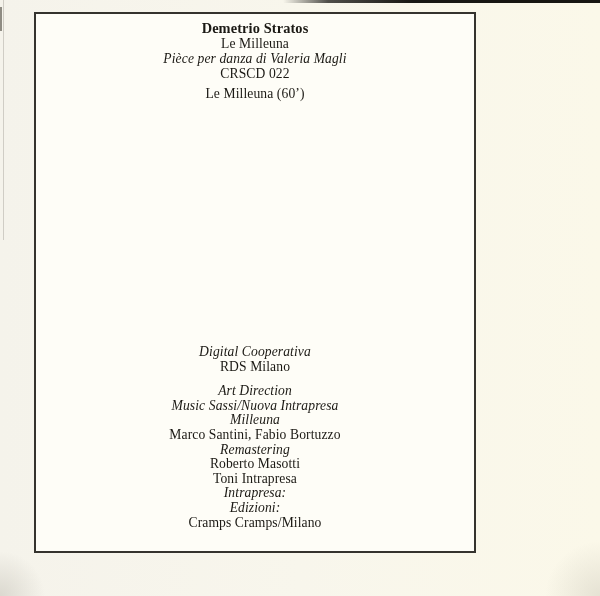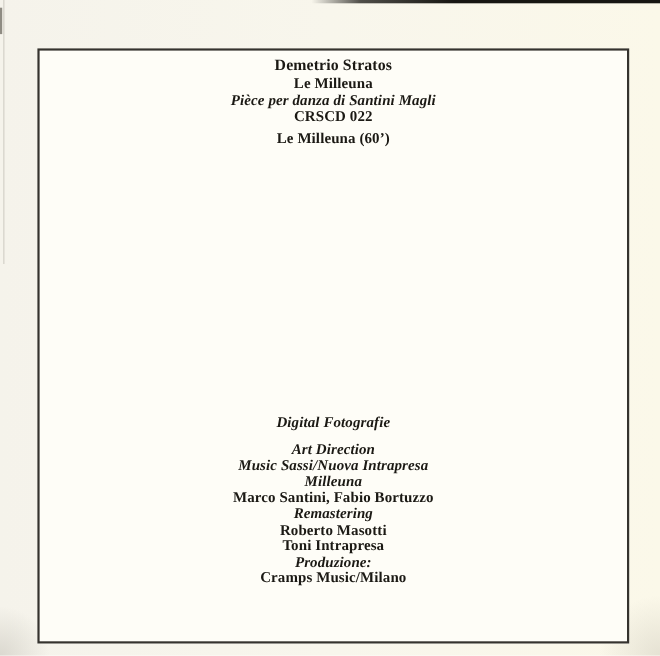--- a/index.html
+++ b/index.html
@@ -24,68 +24,70 @@
     position: absolute; top: 7px; left: 0; width: 2px; height: 24px;
     background: #8f8c83;
   }
   .scan-edge-left {
     position: absolute; top: 0; left: 3px; width: 1px; height: 240px;
     background: rgba(140,136,126,0.35);
   }
 
   
   .frame {
-    position: absolute; left: 34px; top: 44px;
-    width: 538px; height: 541px;
+    position: absolute; left: 34px; top: 12px;
+    width: 442px; height: 541px;
     box-sizing: border-box;
     border: 2px solid #35332e;
     background: #fefdf7;
   }
 
   .textblock {
     position: absolute; left: 0; right: 0;
     text-align: center;
     font-size: 13.6px;
     line-height: 15px;
     letter-spacing: 0.1px;
   }
   .block-top { top: 7px; }
   .block-credits { top: 331px; line-height: 14.6px; }
 
-  .line { white-space: pre; font-weight: bold; }
+  .line { white-space: pre; }
   .b { font-weight: bold; font-size: 14.4px; }
   .i { font-style: italic; }
   .gap-sm { height: 5px; }
   .gap-md { height: 10px; }
 </style>
 </head>
 <body>
 
 <div class="scan-band-top"></div>
 <div class="scan-edge-left"></div>
 <div class="scan-mark-left"></div>
 
 <div class="frame">
 
   <div class="textblock block-top">
     <div class="line b">Demetrio Stratos</div>
     <div class="line">Le Milleuna</div>
-    <div class="line i">Pièce per danza di Santini Magli</div>
+    <div class="line i">Pièce per danza di Valeria Magli</div>
     <div class="line">CRSCD 022</div>
     <div class="gap-sm"></div>
     <div class="line">Le Milleuna (60’)</div>
   </div>
 
   <div class="textblock block-credits">
-    <div class="line i">Digital Fotografie</div>
+    <div class="line i">Digital Cooperativa</div>
+    <div class="line">RDS Milano</div>
     <div class="gap-md"></div>
     <div class="line i">Art Direction</div>
     <div class="line i">Music Sassi/Nuova Intrapresa</div>
     <div class="line i">Milleuna</div>
     <div class="line">Marco Santini, Fabio Bortuzzo</div>
     <div class="line i">Remastering</div>
     <div class="line">Roberto Masotti</div>
     <div class="line">Toni Intrapresa</div>
-    <div class="line i">Produzione:</div>
-    <div class="line">Cramps Music/Milano</div>
+    <div class="line i">Intrapresa:</div>
+    <div class="line i">Edizioni:</div>
+    <div class="line">Cramps Cramps/Milano</div>
   </div>
 
 </div>
 
 </body></html>

